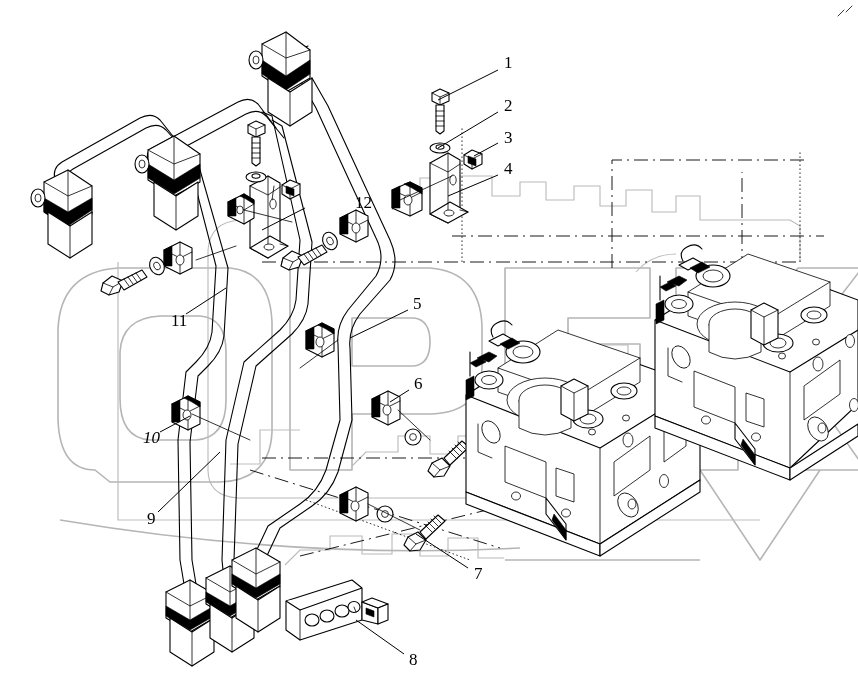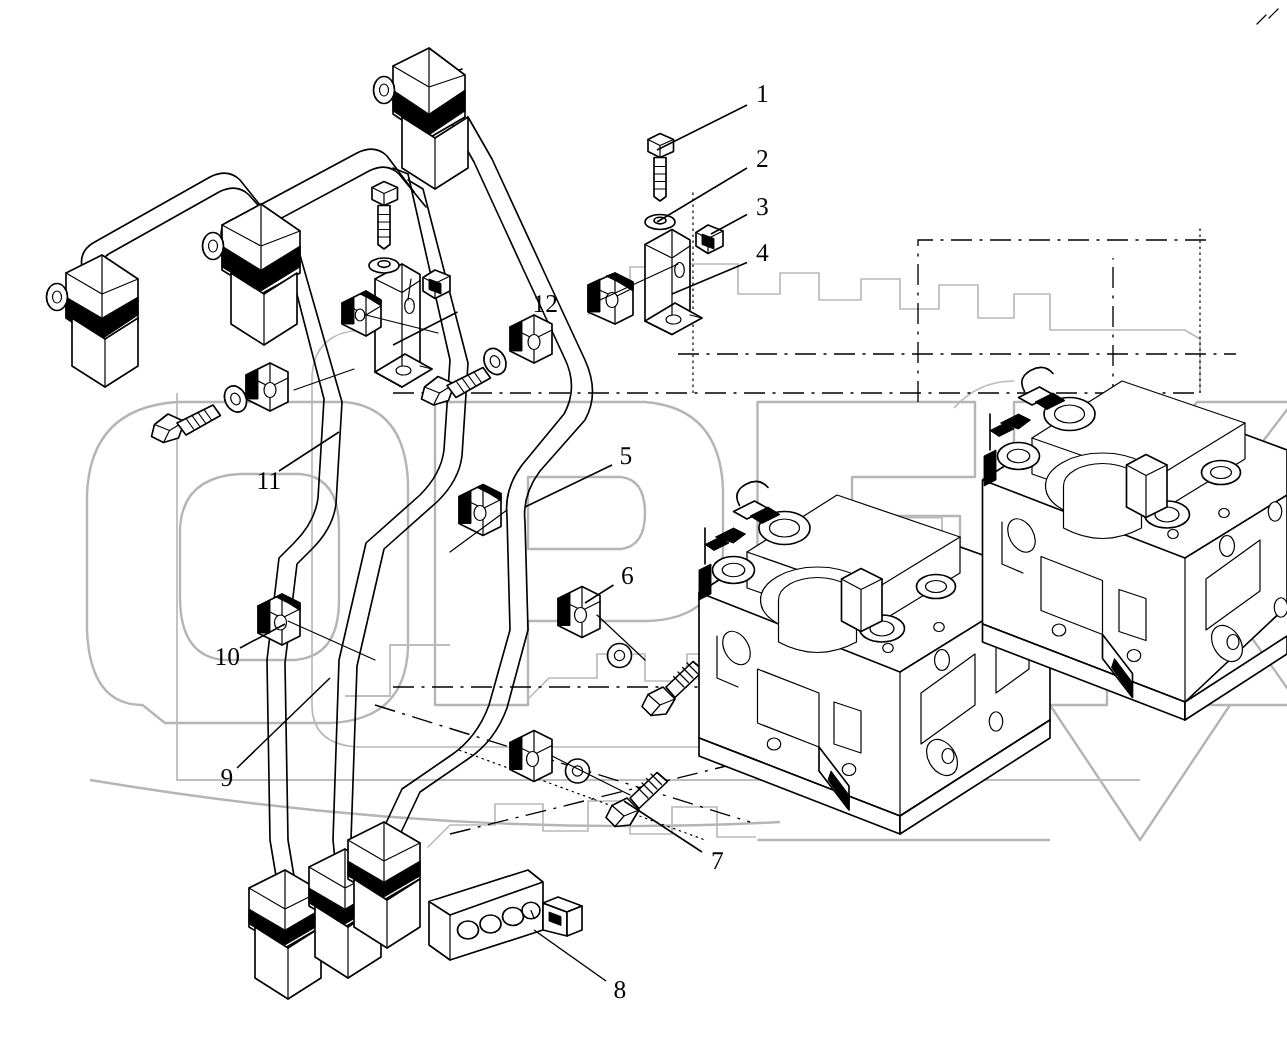--- a/index.html
+++ b/index.html
@@ -453,17 +453,17 @@
 
 <div class="lbl" style="left:504px; top:54px;">1</div>
 <div class="lbl" style="left:504px; top:97px;">2</div>
 <div class="lbl" style="left:504px; top:129px;">3</div>
 <div class="lbl" style="left:504px; top:160px;">4</div>
 <div class="lbl" style="left:413px; top:295px;">5</div>
 <div class="lbl" style="left:414px; top:375px;">6</div>
 <div class="lbl" style="left:474px; top:565px;">7</div>
 <div class="lbl" style="left:409px; top:651px;">8</div>
 <div class="lbl" style="left:147px; top:510px;">9</div>
-<div class="lbl" style="left:143px; top:429px;">10</div>
+<div class="lbl" style="left:143px; top:429px;font-style:italic;">10</div>
 <div class="lbl" style="left:171px; top:312px;">11</div>
 <div class="lbl" style="left:310px; top:194px;margin-left:45px;">12</div>
 
 </div>
 
 </body></html>

